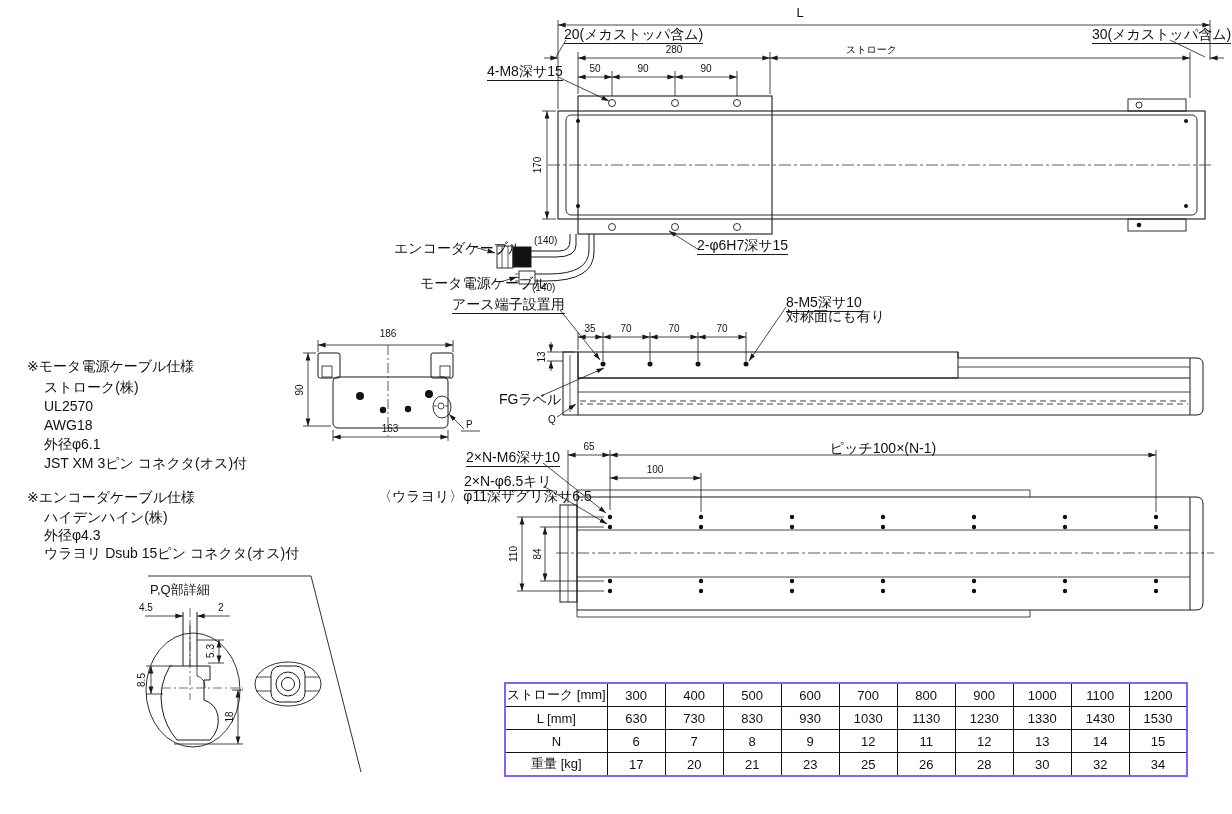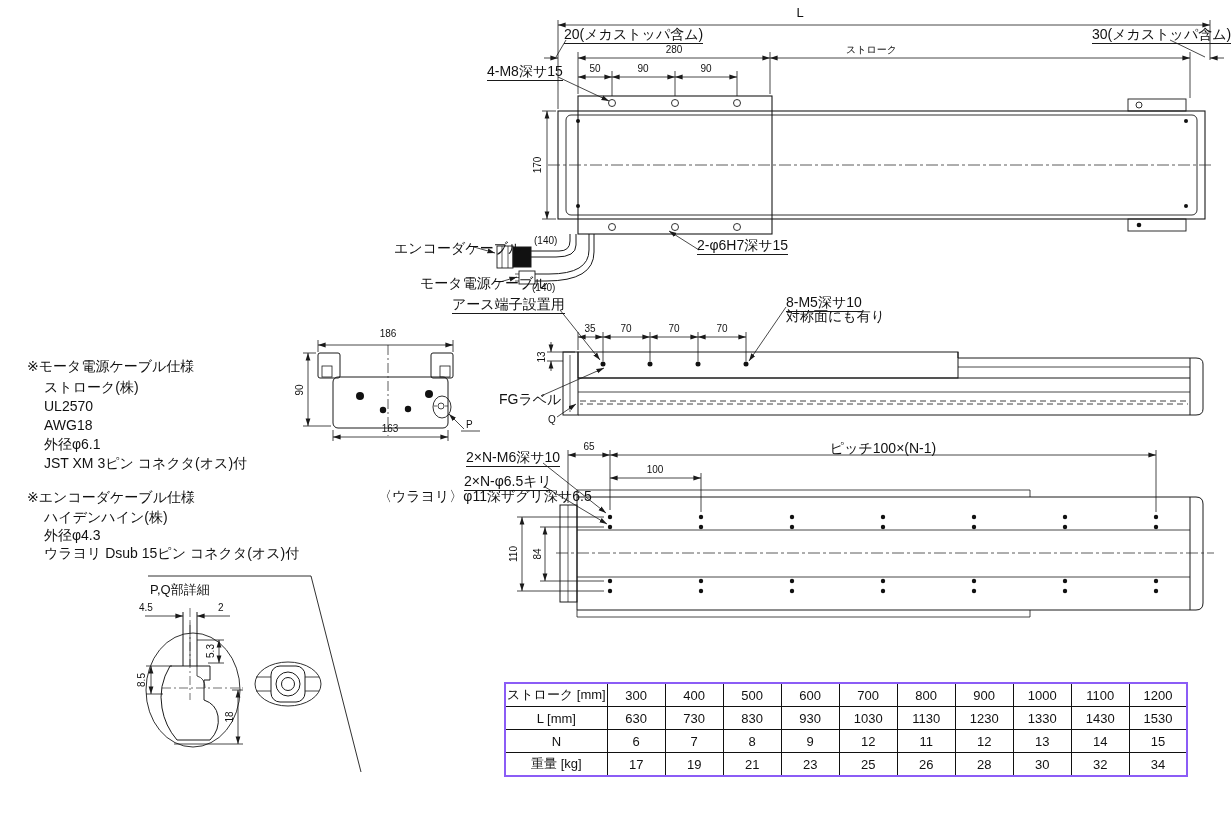--- a/index.html
+++ b/index.html
@@ -377,21 +377,21 @@
         <td>12</td>
         <td>11</td>
         <td>12</td>
         <td>13</td>
         <td>14</td>
         <td>15</td>
       </tr>
       <tr>
         <td>重量 [kg]</td>
         <td>17</td>
-        <td>19</td>
+        <td>20</td>
         <td>21</td>
         <td>23</td>
         <td>25</td>
         <td>26</td>
         <td>28</td>
         <td>30</td>
         <td>32</td>
         <td>34</td>
       </tr>
     </tbody>

